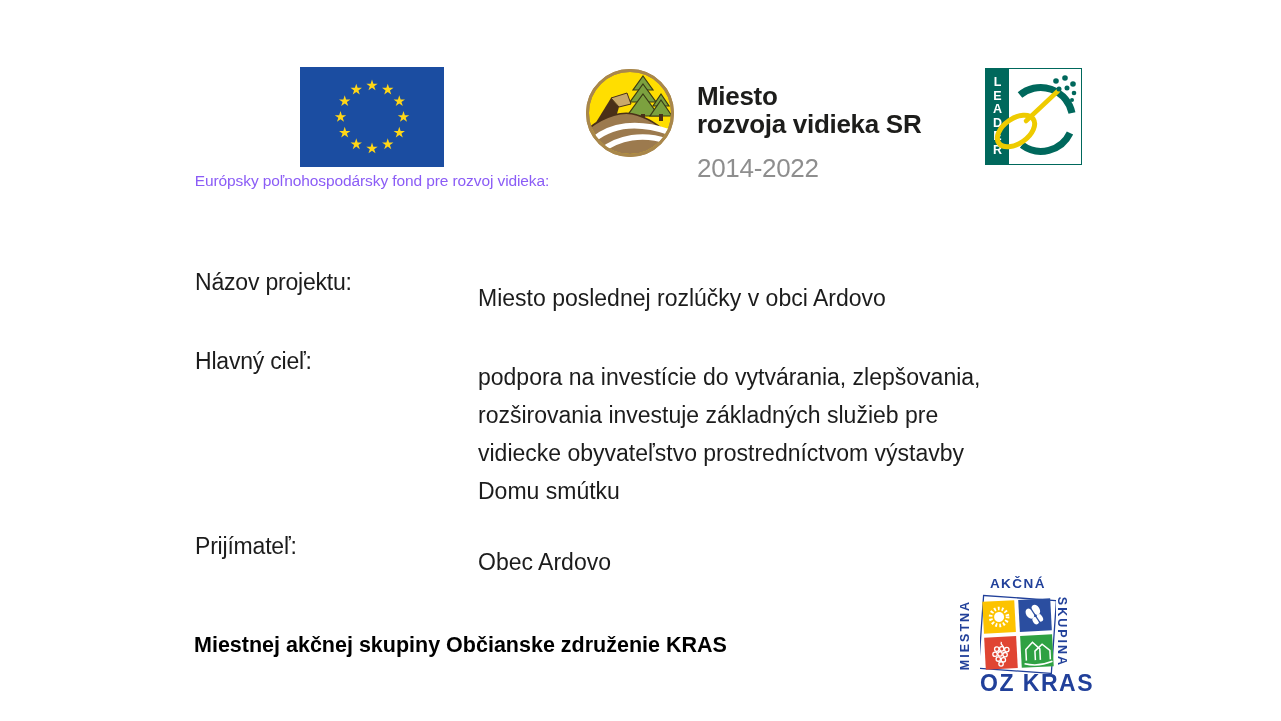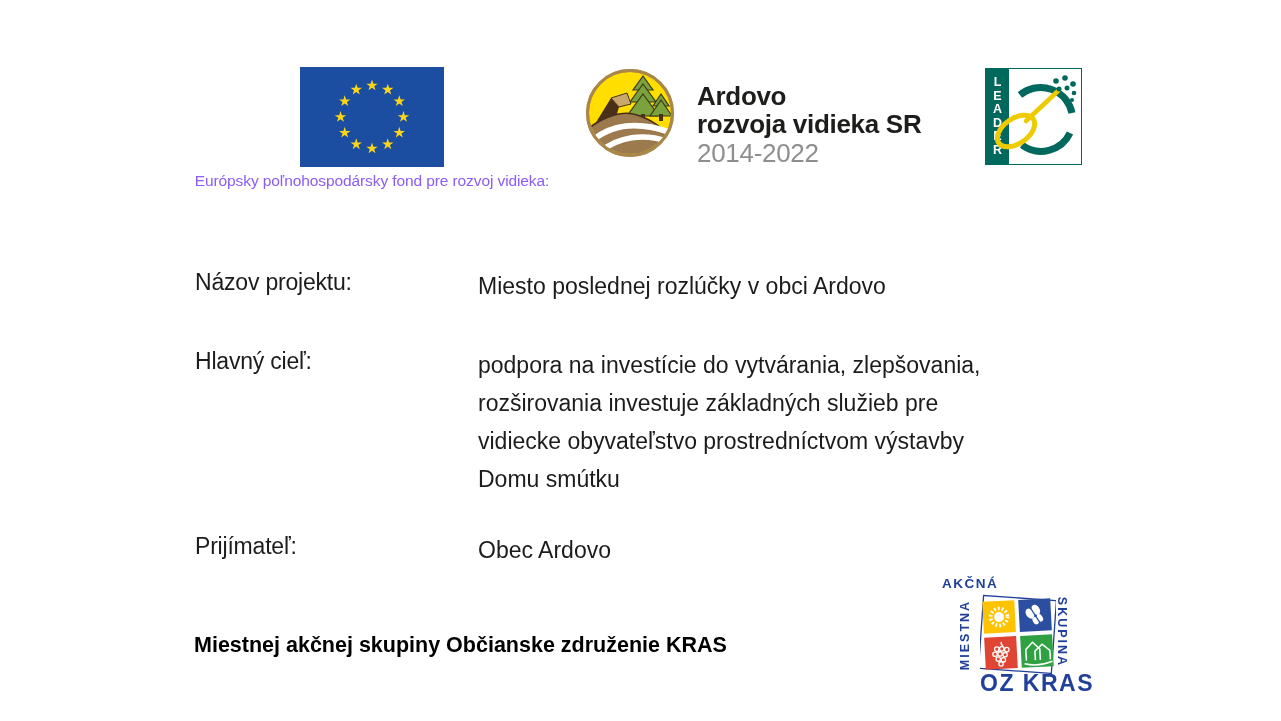--- a/index.html
+++ b/index.html
@@ -14,54 +14,54 @@
     position:absolute;left:172px;top:171px;width:400px;text-align:center;
     font-size:15.5px;line-height:19.5px;color:#8b5cf6;letter-spacing:-0.1px;
   }
   .eu-caption .bold{font-weight:bold;}
 
   .prv-logo{position:absolute;left:583px;top:66px;}
   .prv-text{
     position:absolute;left:697px;top:83px;font-size:26px;line-height:27.5px;
     font-weight:bold;color:#1d1d1b;letter-spacing:-0.3px;
   }
-  .prv-sub{font-weight:normal;color:#8e8e8e;margin-top:2px;}
+  .prv-sub{font-weight:normal;color:#8e8e8e;margin-top:17px;}
 
   .leader-logo{
     position:absolute;left:985px;top:68px;width:97px;height:97px;
     border:1px solid #00685c;background:#fff;box-sizing:border-box;
   }
   .leader-band{position:absolute;left:0;top:0;bottom:0;width:23px;background:#00685c;z-index:1;}
   .leader-word{
     display:block;width:14px;margin:7px auto 0;color:#ffffff;font-weight:bold;
     font-size:12.5px;line-height:13.5px;text-align:center;word-break:break-all;
     position:relative;z-index:3;
   }
   .leader-art{position:absolute;left:0;top:0;z-index:2;}
 
   
   .row{position:absolute;left:195px;font-size:23px;color:#1c1c1c;}
   .row .label{
     position:absolute;left:0;top:0;width:260px;font-weight:normal;
     line-height:38px;white-space:nowrap;letter-spacing:-0.2px;
   }
-  .row .value{position:absolute;left:283px;top:4px;width:680px;line-height:38px;}
+  .row .value{position:absolute;left:283px;top:16px;width:680px;line-height:38px;}
   .row .value div{white-space:nowrap;}
   .row-1{top:263px;height:40px;}
   .row-2{top:342px;height:160px;}
   .row-3{top:527px;height:40px;}
 
   
   .support{
     position:absolute;left:194px;top:630px;font-size:21.5px;line-height:30.5px;
     font-weight:bold;color:#000000;white-space:nowrap;
   }
 
   .mas-logo{position:absolute;left:942px;top:572px;width:152px;height:132px;color:#21409a;}
-  .mas-top{position:absolute;left:0;right:0;top:4px;
+  .mas-top{position:absolute;left:0;right:0;top:4px;text-align:center;
     font-size:13.5px;font-weight:bold;letter-spacing:1.5px;}
   .mas-side{
     position:absolute;width:80px;height:14px;text-align:center;
     font-size:12.5px;font-weight:bold;letter-spacing:2px;white-space:nowrap;
   }
   .mas-left{left:-17px;top:56px;transform:rotate(-90deg);}
   .mas-right{left:80px;top:53px;transform:rotate(90deg);}
   .mas-squares{position:absolute;left:38px;top:22px;}
   .mas-bottom{position:absolute;left:0;right:0;top:98px;text-align:right;
     font-size:23px;font-weight:bold;letter-spacing:1.5px;}
@@ -119,21 +119,21 @@
       <path d="M28 32 L44 27 L48 38 L36 41 Z" fill="#c9a96b" stroke="#4a3018" stroke-width="1"></path>
 
       <path d="M6 62 C22 50 40 44 54 49 C70 54 82 64 88 72 C82 84 66 92 48 92 C30 92 14 84 8 72 Z" fill="#9c7a4e" stroke="#4a3018" stroke-width="1.6"></path>
       <path d="M10 74 C28 59 54 55 86 66" stroke="#ffffff" stroke-width="6" fill="none"></path>
       <path d="M18 85 C36 71 60 67 84 75" stroke="#ffffff" stroke-width="5.5" fill="none"></path>
     </g>
     <circle cx="47" cy="47" r="42.5" fill="none" stroke="#a9874b" stroke-width="3"></circle>
   </svg>
 
   <div class="prv-text">
-    <div>Ardovo</div>
+    <div>Miesto</div>
     <div>rozvoja vidieka SR</div>
     <div class="prv-sub">2014-2022</div>
   </div>
 
   <div class="leader-logo">
     <div class="leader-band">
       <span class="leader-word">LEADER</span>
     </div>
     <svg class="leader-art" width="95" height="95" viewBox="0 0 95 95">
       <path d="M34 26 A32 32 0 0 1 86 44" fill="none" stroke="#00685c" stroke-width="7"></path>

